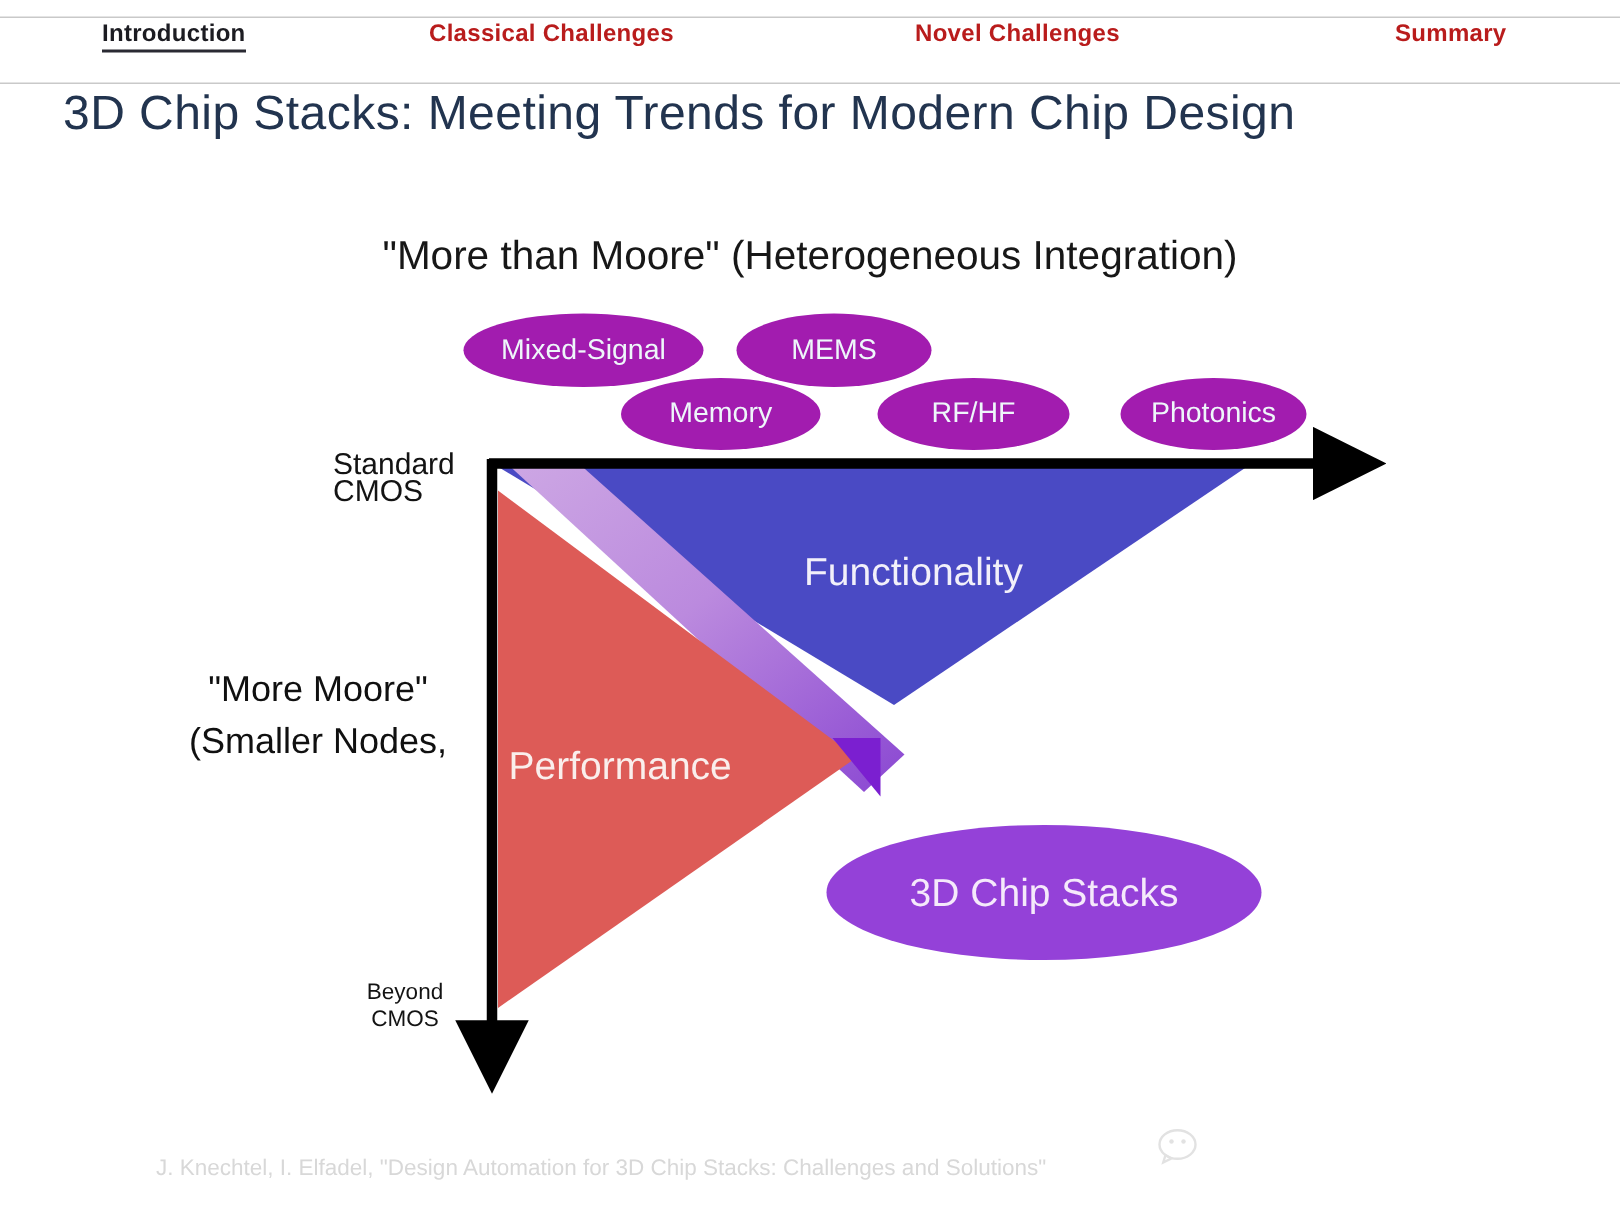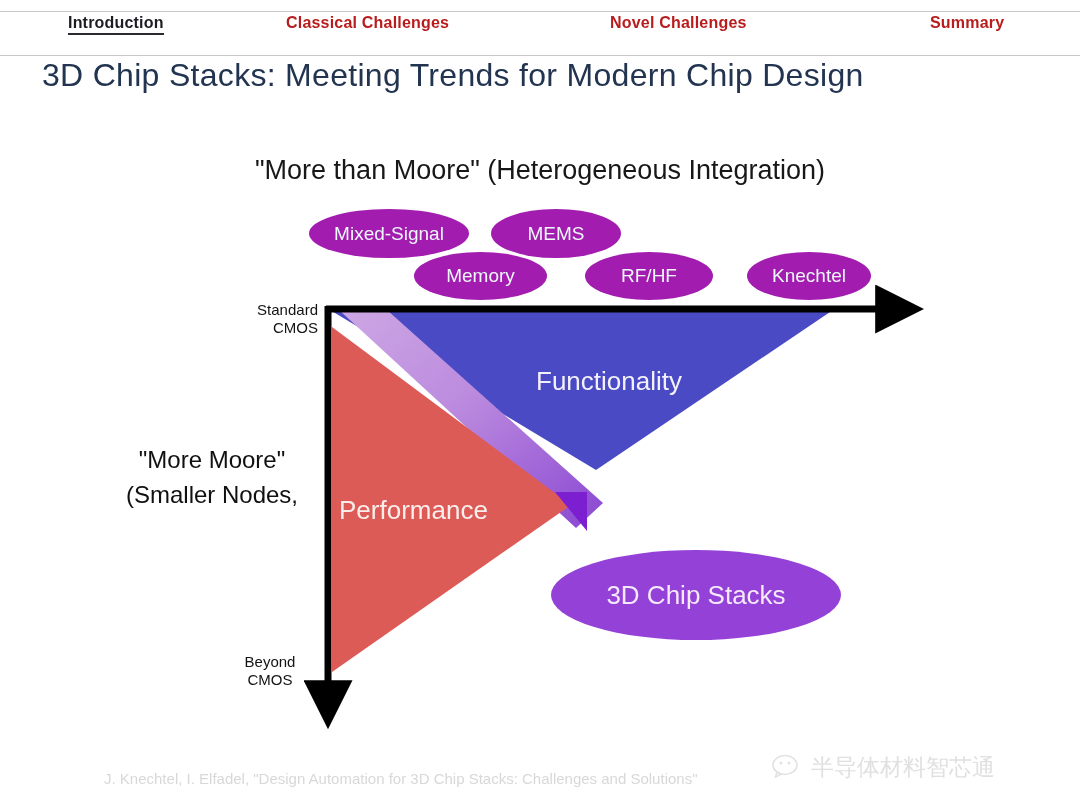--- a/index.html
+++ b/index.html
@@ -117,22 +117,22 @@
   #label-performance {
     left: 339px;
     top: 495px;
     font-size: 26px;
     color: #faeeec;
   }
   #axis-label-top {
     left: 222px;
     top: 301px;
     width: 96px;
-    text-align: right;
-    font-size: 15px;
+    text-align: left;
+    font-size: 20px;
     color: #131313;
     line-height: 18px;
     white-space: normal;
   }
   #axis-label-bottom {
     left: 222px;
     top: 653px;
     width: 96px;
     text-align: center;
     font-size: 15px;
@@ -215,21 +215,21 @@
   <div class="bubble" style="left:491px; top:209px; width:130px; height:49px;">
     <span>MEMS</span>
   </div>
   <div class="bubble" style="left:585px; top:252px; width:128px; height:48px;">
     <span>RF/HF</span>
   </div>
   <div class="bubble" style="left:414px; top:252px; width:133px; height:48px;">
     <span>Memory</span>
   </div>
   <div class="bubble" style="left:747px; top:252px; width:124px; height:48px;">
-    <span>Knechtel</span>
+    <span>Photonics</span>
   </div>
 
   <svg id="diagram" viewBox="0 0 1080 810">
     <defs>
       <linearGradient id="bandGrad" x1="0" y1="0" x2="1" y2="1">
         <stop offset="0%" stop-color="#cda7e4"></stop>
         <stop offset="45%" stop-color="#bb8ade"></stop>
         <stop offset="100%" stop-color="#8a47d2"></stop>
       </linearGradient>
       <marker id="arrowRight" viewBox="0 0 10 10" refX="2" refY="5" markerWidth="7" markerHeight="7" orient="auto-start-reverse">
@@ -278,16 +278,15 @@
 
   <div id="citation">J. Knechtel, I. Elfadel, "Design Automation for 3D Chip Stacks: Challenges and Solutions"</div>
 
   <div id="watermark">
     <svg class="wechat-ico" width="34" height="28" viewBox="0 0 34 28">
       <ellipse cx="13" cy="11" rx="12" ry="9.5" fill="none" stroke="#e2e2e2" stroke-width="1.6"></ellipse>
       <path d="M5 18 L3.5 23 L9 20.3 Z" fill="none" stroke="#e2e2e2" stroke-width="1.6"></path>
       <circle cx="9" cy="9" r="1.5" fill="#e2e2e2"></circle>
       <circle cx="17" cy="9" r="1.5" fill="#e2e2e2"></circle>
     </svg>
-    <span>半导体材料智芯通</span>
   </div>
 
 </div>
 
 </body></html>

